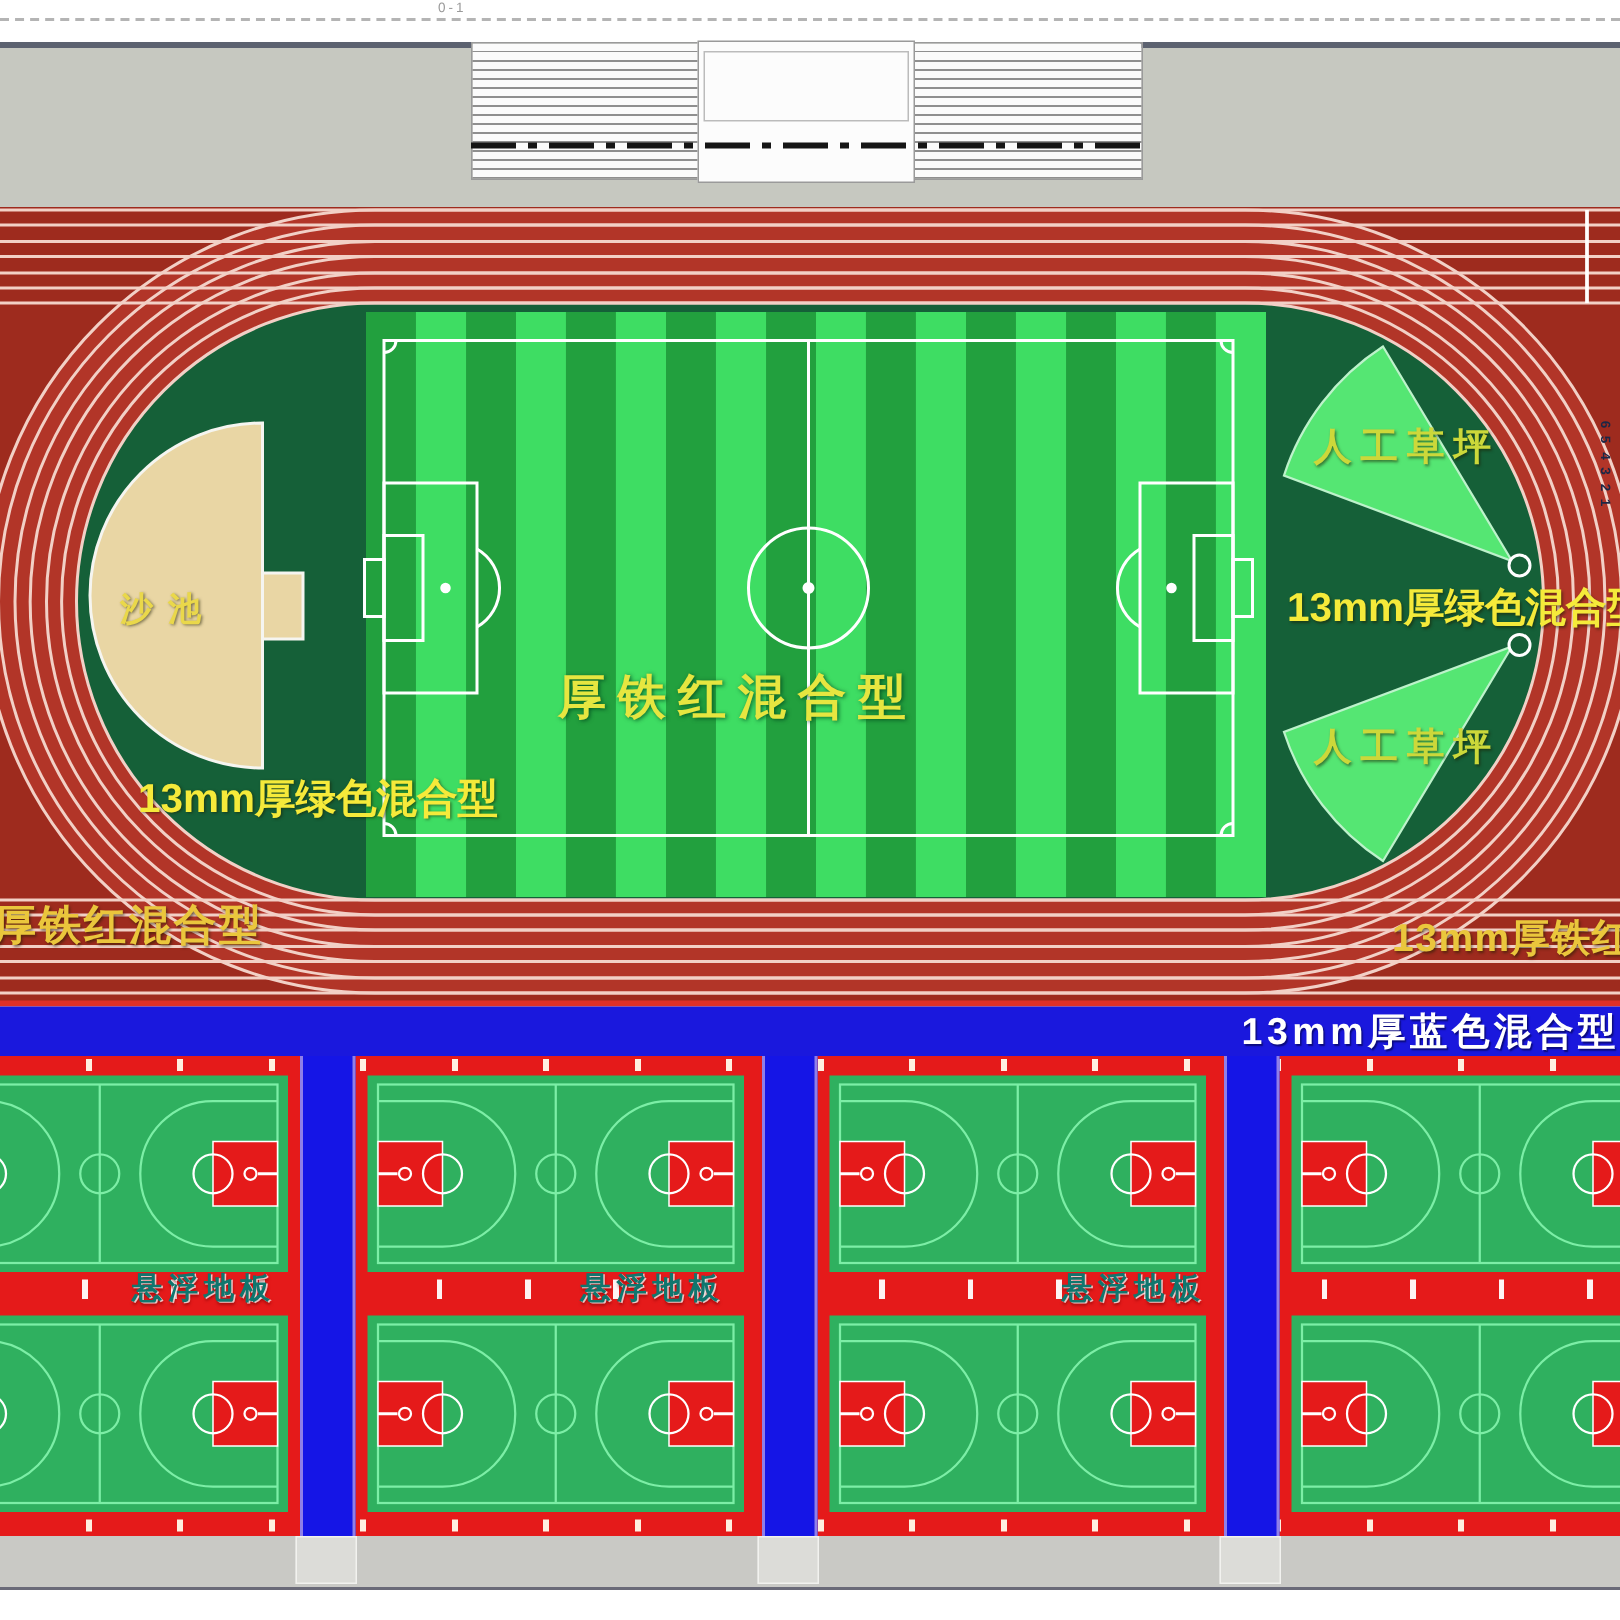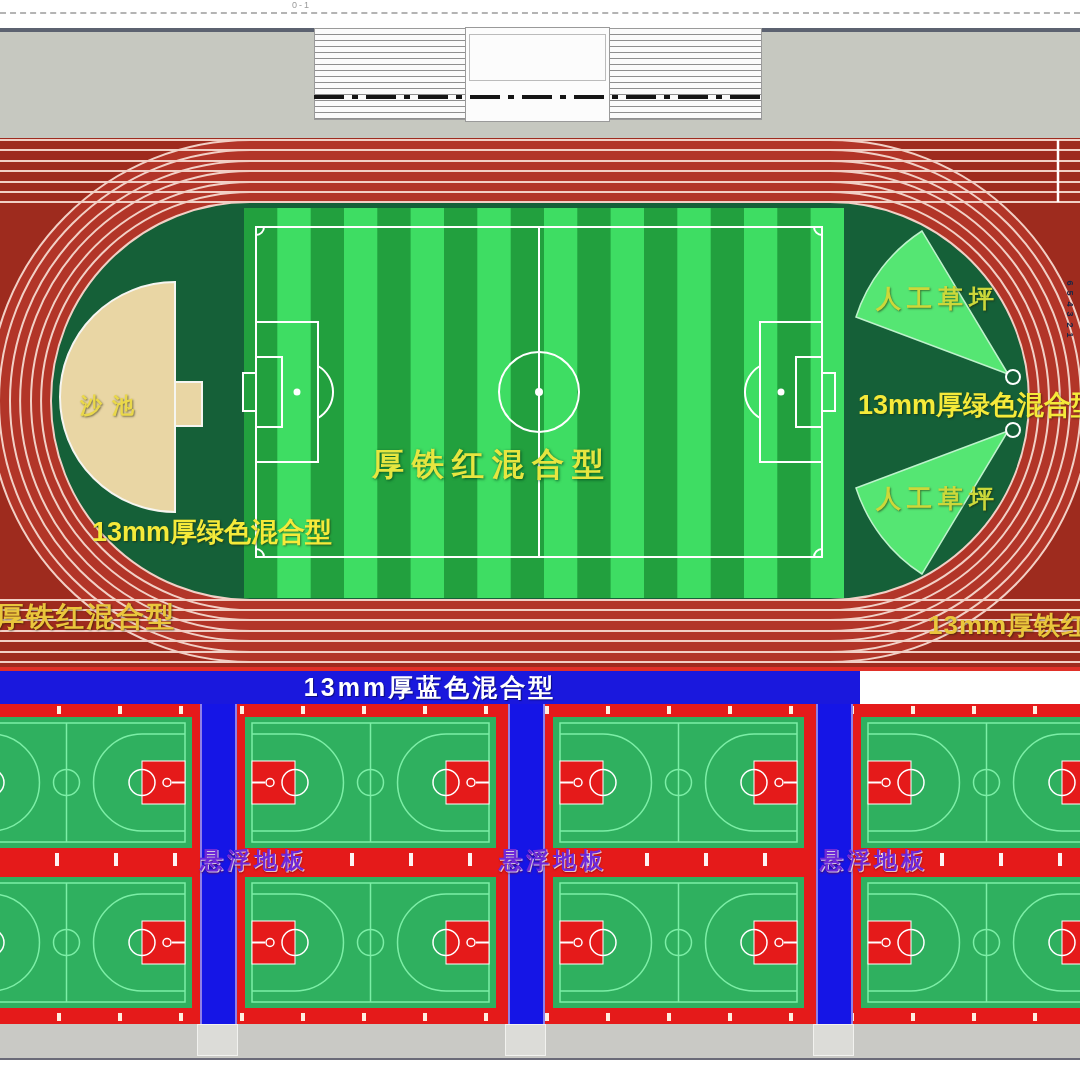--- a/index.html
+++ b/index.html
@@ -29,35 +29,35 @@
     background:repeating-linear-gradient(90deg,#151515 0 30px,transparent 30px 38px,#151515 38px 44px,transparent 44px 52px);
   }
   
   #track-svg{top:138px;left:0;}
   .lane-num{
     position:absolute;left:1064px;width:12px;height:10px;line-height:10px;
     font-size:9px;font-weight:bold;color:#1c2746;transform:rotate(90deg);text-align:center;
   }
   
   #blue-band-redline{top:667px;left:0;width:1080px;height:4px;background:#e03028;}
-  #blue-band{top:671px;left:0;width:860px;height:33px;background:#1a18dd;
-    display:flex;align-items:center;justify-content:center;}
+  #blue-band{top:671px;left:0;width:1080px;height:33px;background:#1a18dd;
+    display:flex;align-items:center;justify-content:flex-end;}
   #blue-band .txt{color:#ffffff;font-weight:bold;font-size:25px;letter-spacing:3px;
     text-shadow:1px 1px 1px rgba(0,0,60,.6);}
   
   #courts-red{top:704px;left:0;width:1080px;height:320px;background:#e51a1a;}
   #courts-svg{top:704px;left:0;}
   .pins{left:0;width:1080px;position:absolute;}
   #pins-top{top:706px;height:8px;background:repeating-linear-gradient(90deg,transparent 0 57px,#ffefe0 57px 61px);}
   #pins-mid{top:853px;height:13px;background:repeating-linear-gradient(90deg,transparent 0 55px,rgba(255,255,255,.95) 55px 59px);}
   #pins-bot{top:1013px;height:8px;background:repeating-linear-gradient(90deg,transparent 0 57px,#ffefe0 57px 61px);}
   .bluestrip{top:704px;width:33px;height:320px;background:#1515e6;
     border-left:2px solid #8f7fe8;border-right:2px solid #8f7fe8;}
-  .floor-lbl{top:848px;width:220px;text-align:right;font-size:23px;letter-spacing:4px;
-    color:#6d28d9;text-shadow:1px 1px 0 rgba(255,255,255,.75),1px 2px 2px rgba(120,0,0,.6);}
+  .floor-lbl{top:848px;width:220px;text-align:left;font-size:20px;letter-spacing:4px;
+    color:#0f766e;text-shadow:1px 1px 0 rgba(255,255,255,.75),1px 2px 2px rgba(120,0,0,.6);}
   
   #bottom-gray{top:1024px;left:0;width:1080px;height:36px;background:#c9c9c5;}
   .undercol{top:1024px;width:39px;height:30px;background:#dcdcd8;border:1px solid #f2f2ef;}
   #bottom-line{top:1058px;left:0;width:1080px;height:2px;background:#6a6a78;}
 </style>
 </head>
 <body>
 
 <div id="page">
 

